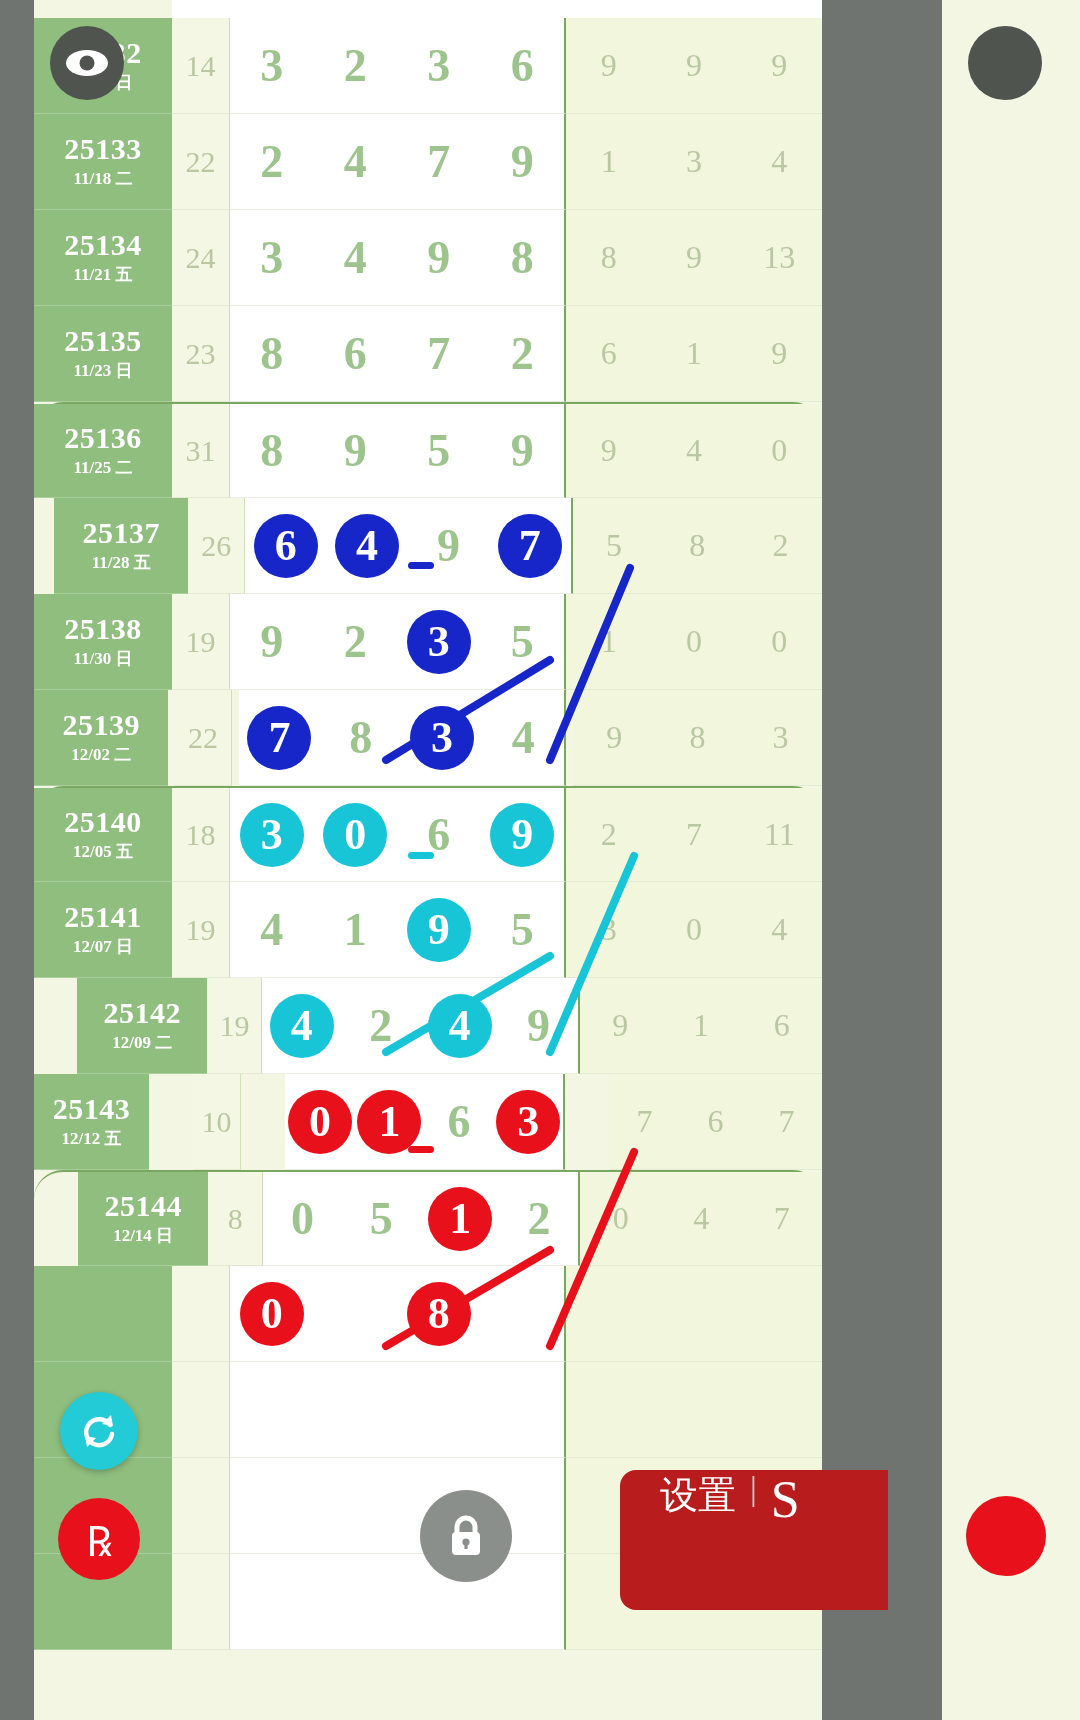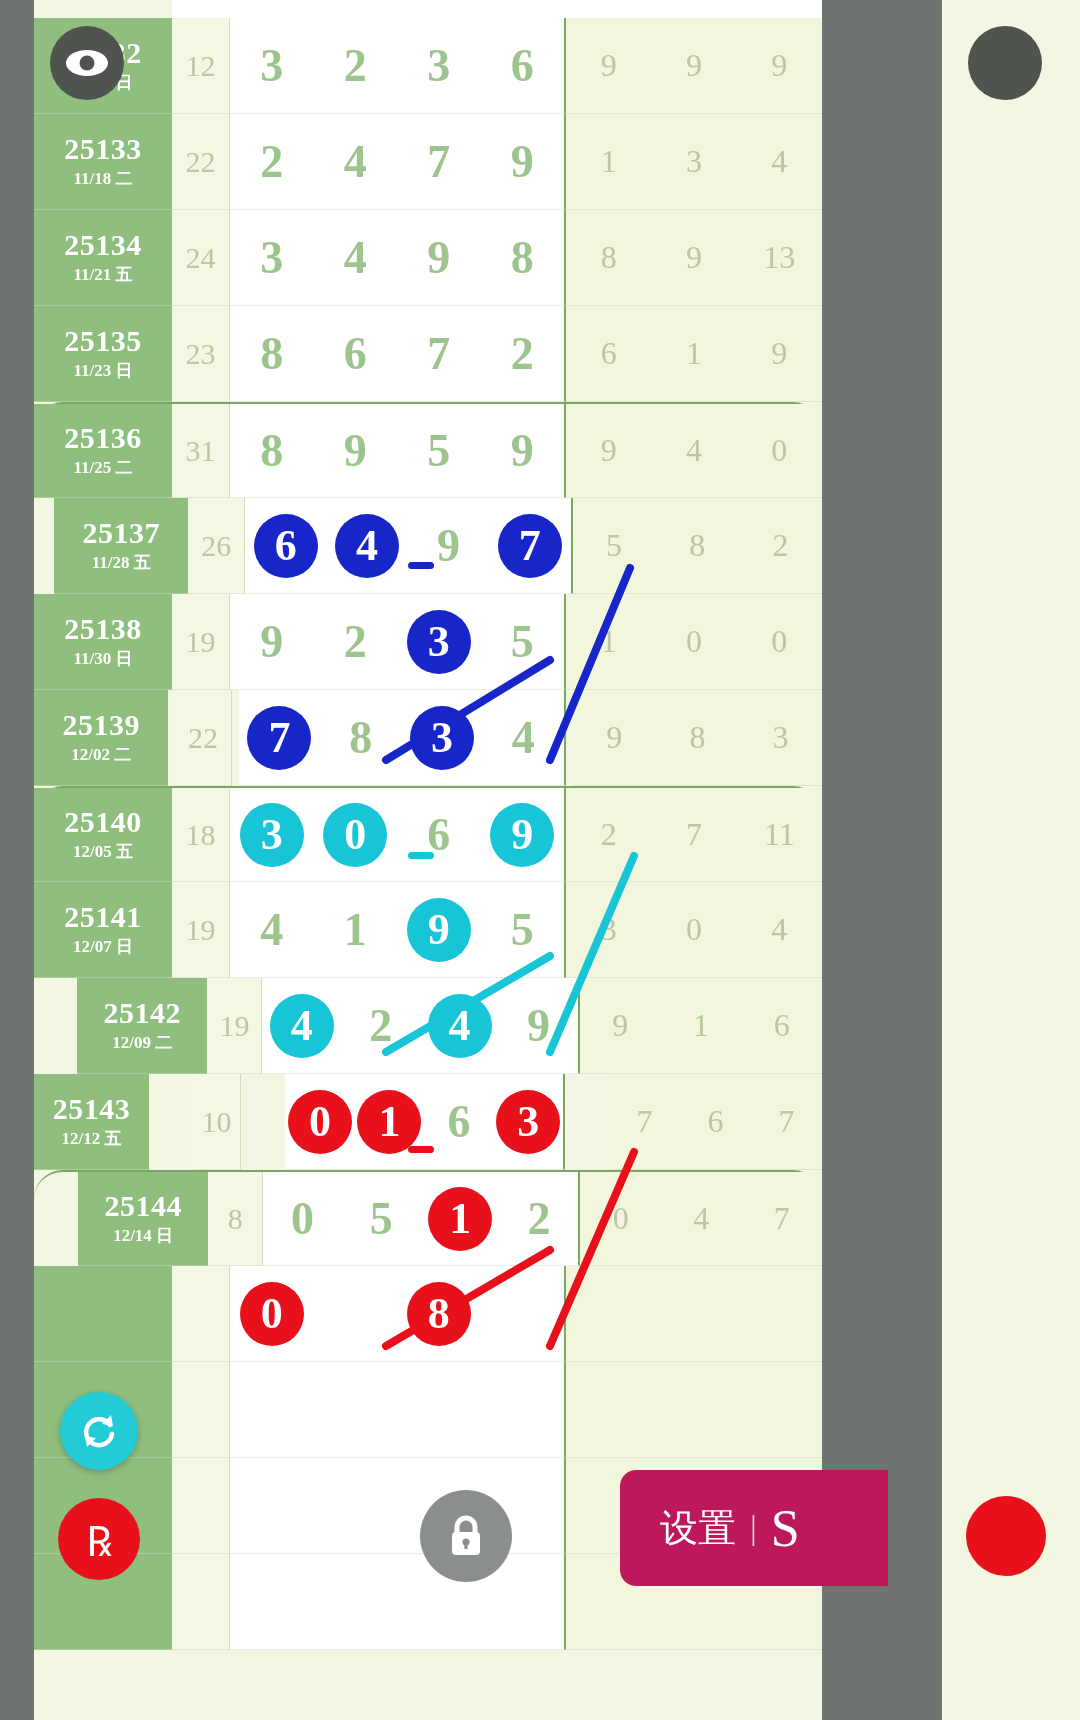--- a/index.html
+++ b/index.html
@@ -39,42 +39,42 @@
 
   
   .row.empty .c-issue{background:#8fbe7e;}
   .row.empty .c-balls{background:#ffffff;}
 
   
   .eye{position:absolute;left:50px;top:26px;width:74px;height:74px;border-radius:50%;background:#4f544f;display:flex;align-items:center;justify-content:center;z-index:20;}
   .refresh{position:absolute;left:60px;top:1392px;width:78px;height:78px;border-radius:50%;background:#23cbd6;display:flex;align-items:center;justify-content:center;z-index:20;box-shadow:0 2px 6px rgba(0,0,0,.25);}
   .redbtn{position:absolute;left:58px;top:1498px;width:82px;height:82px;border-radius:50%;background:#e8111b;display:flex;align-items:center;justify-content:center;z-index:20;color:#fff;font-size:42px;font-family:"Liberation Serif",serif;}
   .lock{position:absolute;left:420px;top:1490px;width:92px;height:92px;border-radius:50%;background:#8b8f8b;display:flex;align-items:center;justify-content:center;z-index:20;}
-  .settings{position:absolute;left:620px;top:1470px;width:268px;height:116px;border-radius:16px 0 0 16px;background:#be185d;display:flex;align-items:center;z-index:20;}
+  .settings{position:absolute;left:620px;top:1470px;width:268px;height:140px;border-radius:16px 0 0 16px;background:#b91c1c;display:flex;z-index:20;}
   .settings .lbl{color:#fff;font-size:38px;margin-left:40px;font-family:"Liberation Sans",sans-serif;}
   .settings .sep{color:#cfd3cf;font-size:34px;margin:0 14px;}
   .settings .s{color:#fff;font-size:52px;font-family:"Liberation Serif",serif;}
   .rp-circle{position:absolute;left:968px;top:26px;width:74px;height:74px;border-radius:50%;background:#4f544f;z-index:20;}
   .rp-bottom{position:absolute;left:966px;top:1496px;width:80px;height:80px;border-radius:50%;background:#e8111b;z-index:20;}
   .topclip{position:absolute;left:138px;top:0;width:650px;height:18px;background:#fff;}
 </style>
 </head>
 <body>
 
 <div id="root">
 
   <div class="panel">
     <div class="topclip"></div>
     <div class="tbl" id="tbl">
         <div class="row" style="height: 96px; margin-top: 18px;">
           <div class="c-issue">
             <div class="num">25132</div>
             <div class="dt">11/16 日</div>
           </div>
-          <div class="c-sum">12</div>
+          <div class="c-sum">14</div>
           <div class="c-balls">
             <div class="bcell">
               <div class="d">3</div>
             </div>
             <div class="bcell">
               <div class="d">2</div>
             </div>
             <div class="bcell">
               <div class="d">3</div>
             </div>

